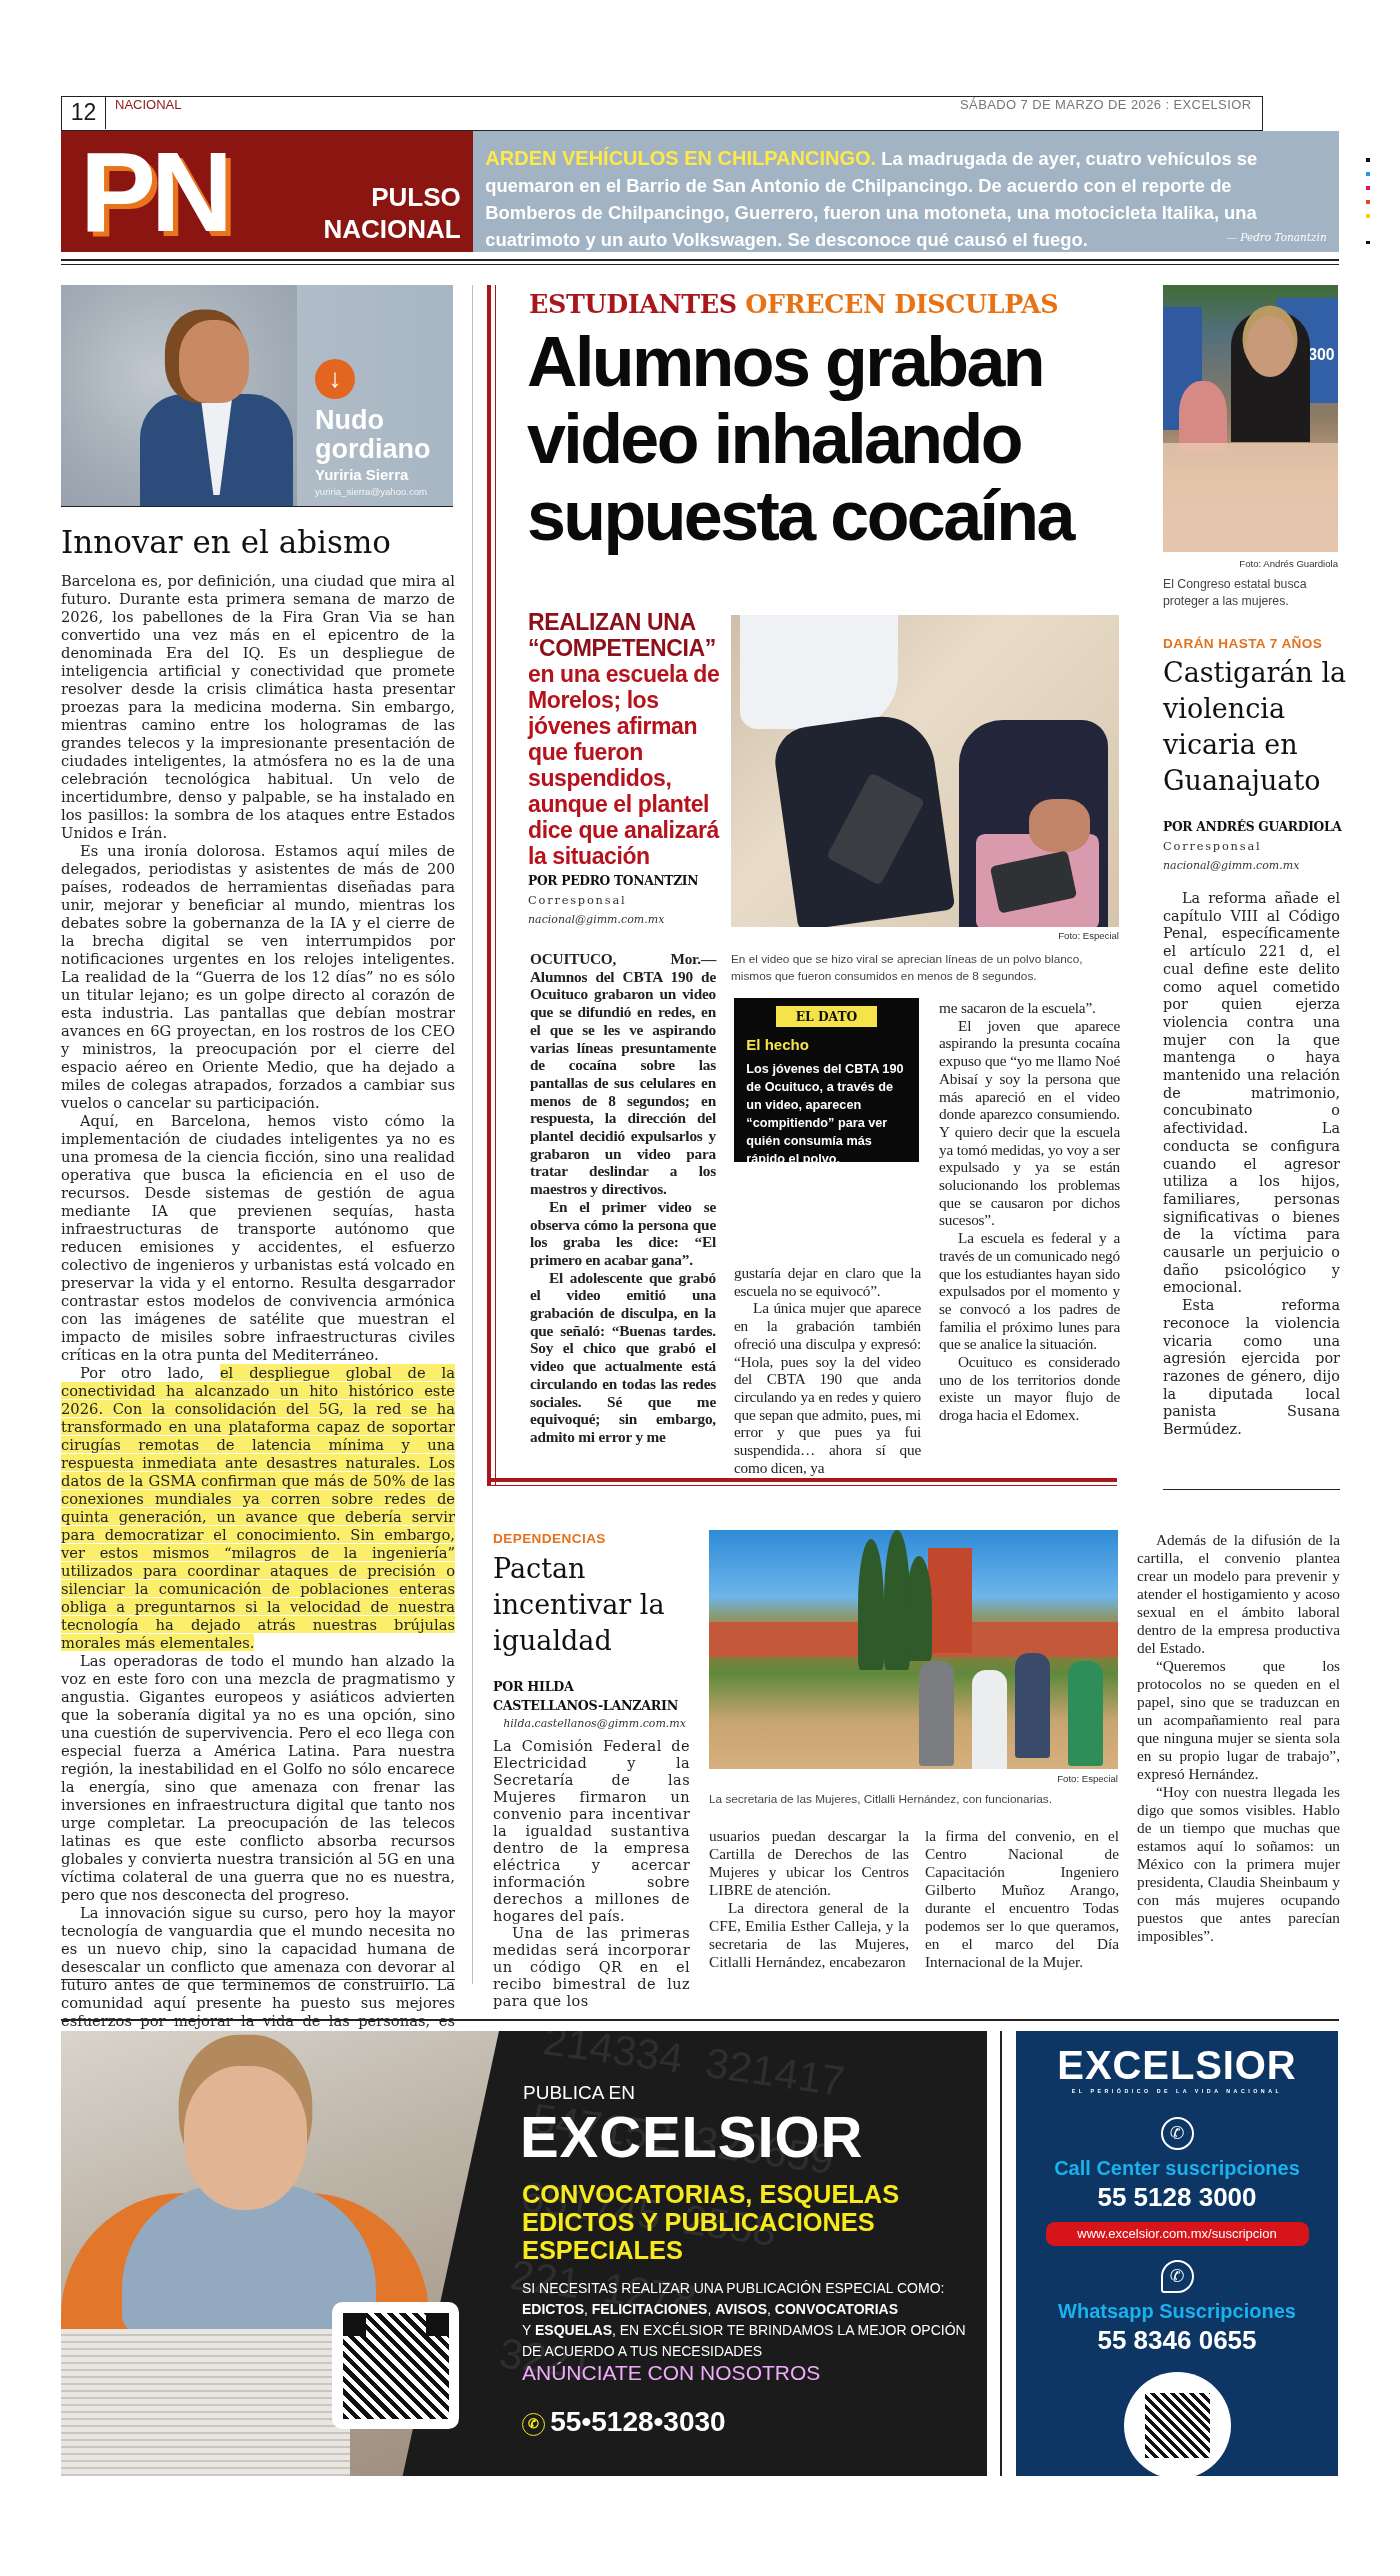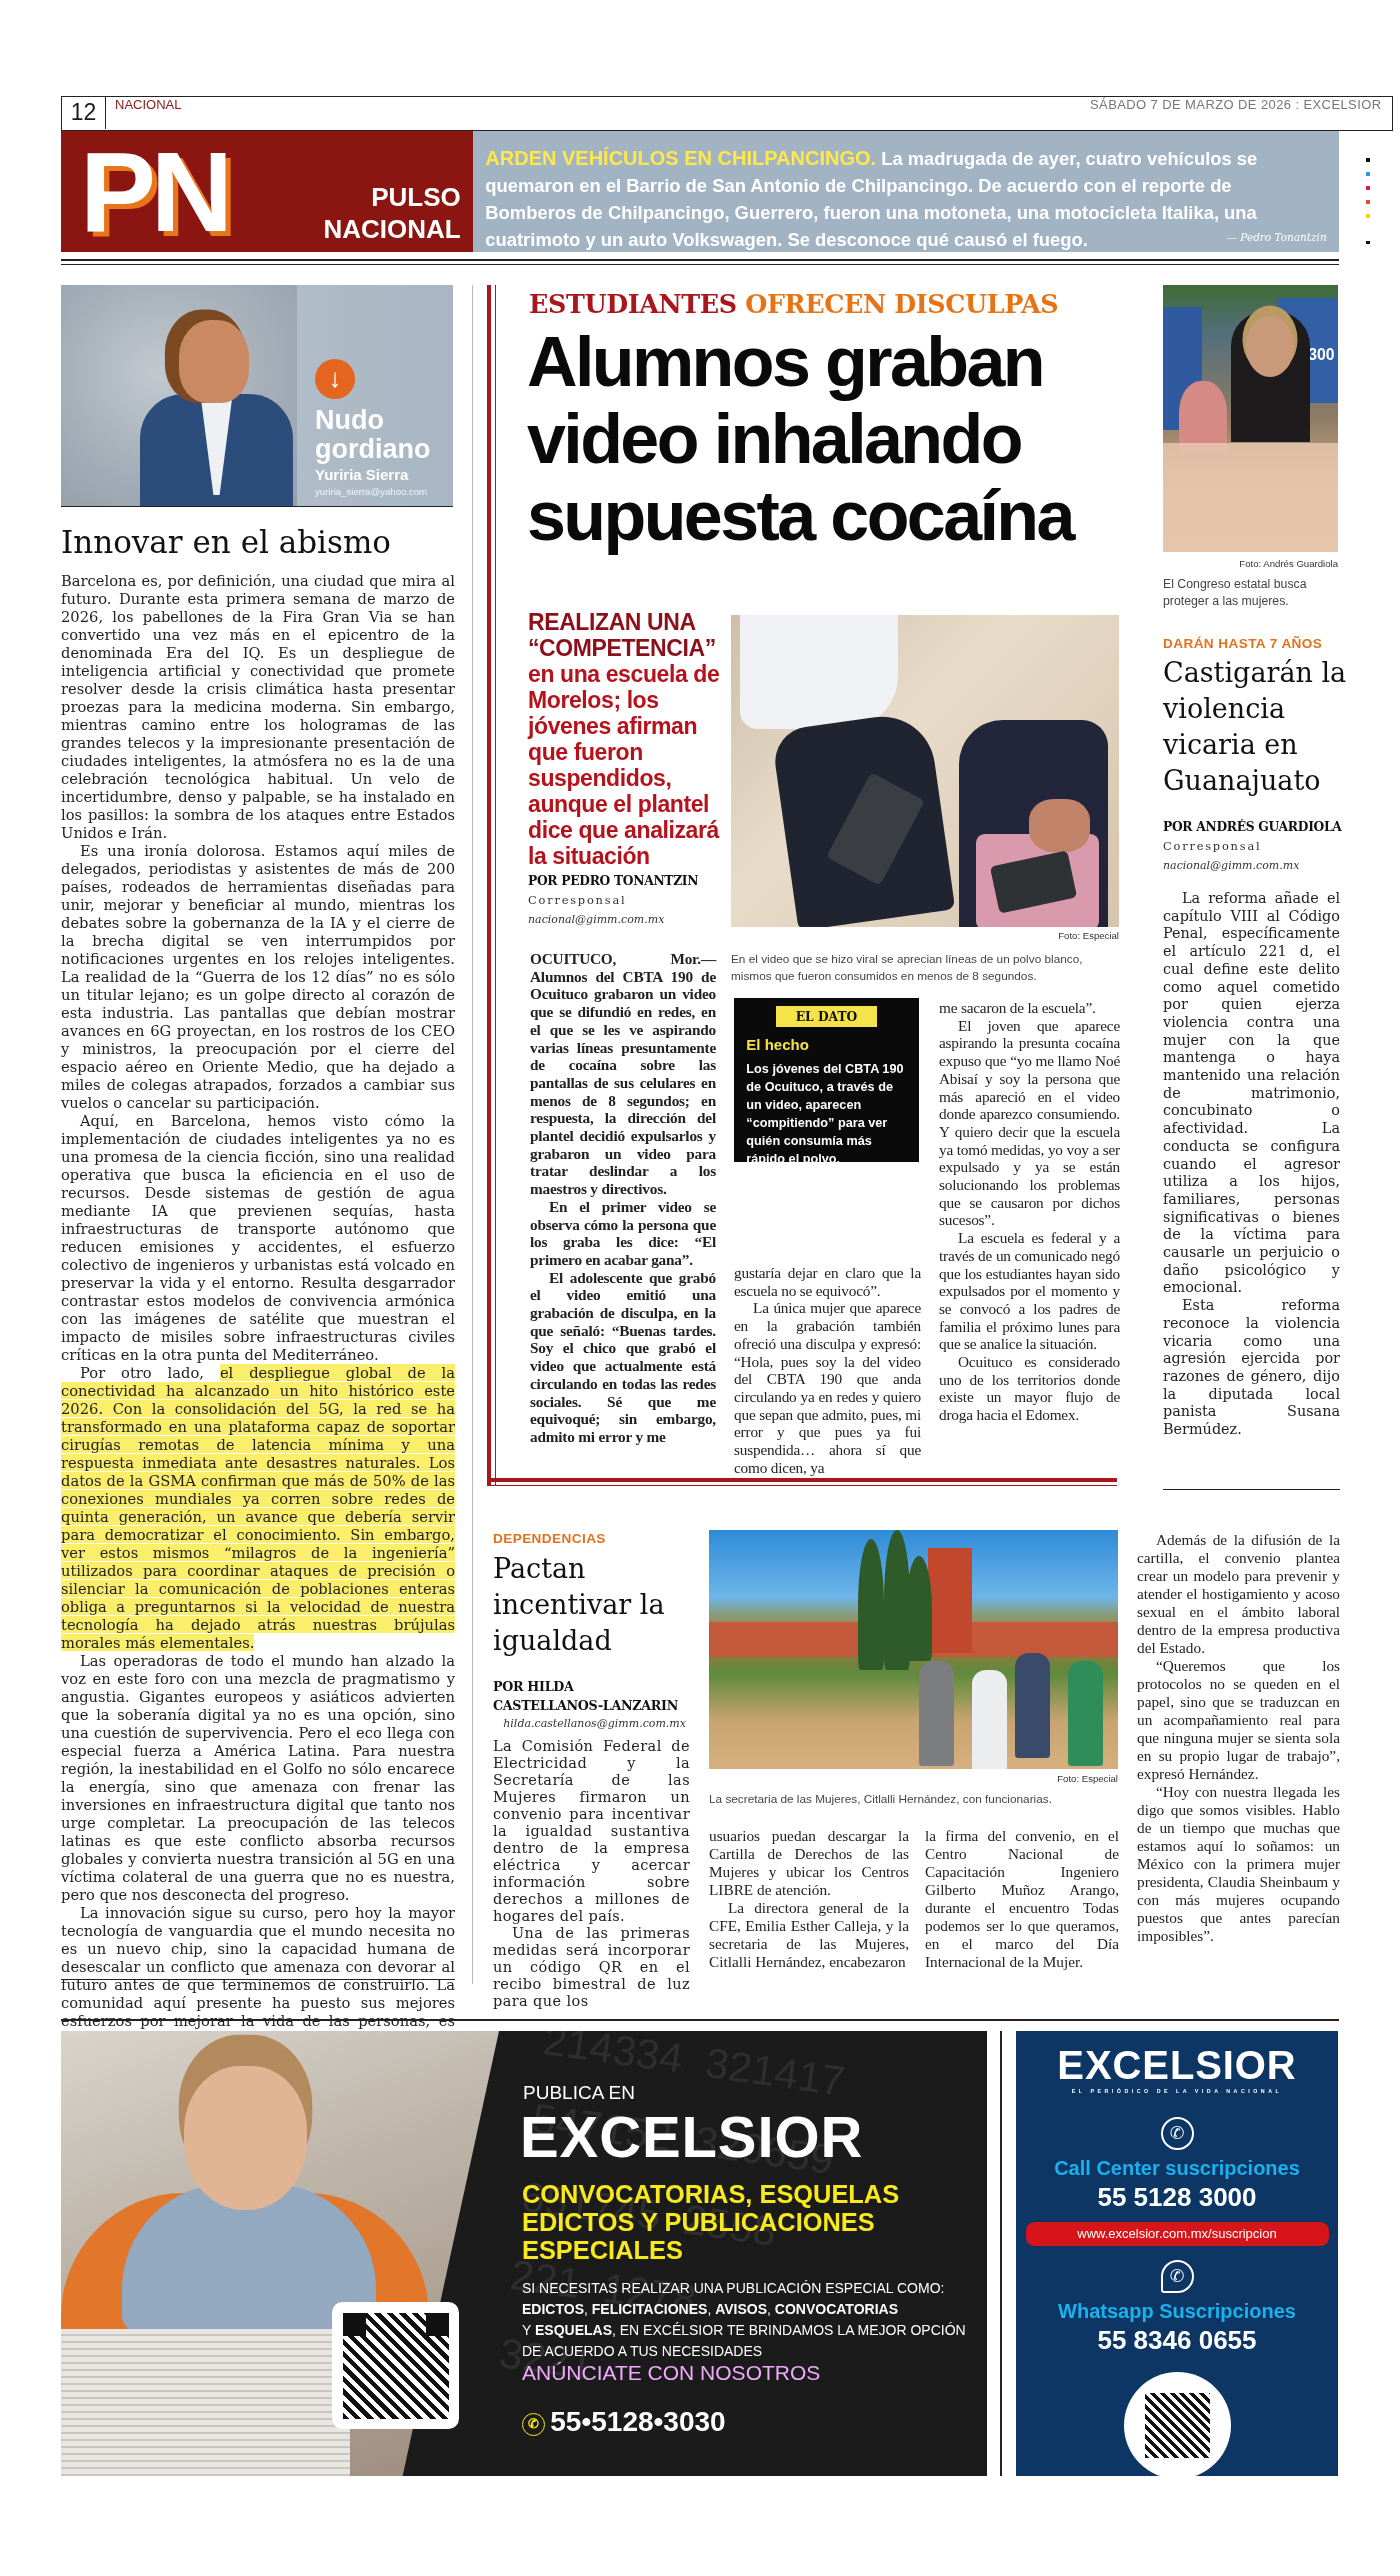--- a/index.html
+++ b/index.html
@@ -1,21 +1,21 @@
 <!DOCTYPE html>
 <html style="font-size:14px"><head>
 <meta charset="utf-8">
 <style>
   * { box-sizing: border-box; margin: 0; padding: 0; }
   html, body { width: 1401px; height: 2576px; background: #fff; overflow: hidden; }
   body { position: relative; font-family: "DejaVu Serif", serif; color: #1a1a1a; }
   .abs { position: absolute; }
 
   
-  #folio { left: 61px; top: 96px; width: 1332px; height: 35px; border: 1.8px solid #222; background: #fff; }
+  #folio { left: 61px; top: 96px; width: 1202px; height: 35px; border: 1.8px solid #222; background: #fff; }
   #folio .pg { position: absolute; left: 0; top: 0; width: 44px; height: 31.5px; border-right: 1.8px solid #222; font: 23px "Liberation Sans", sans-serif; text-align: center; line-height: 31.5px; }
   #folio .sec { position: absolute; left: 53px; top: 0; line-height: 31.5px; font: 13px "Liberation Sans", sans-serif; color: #8b1a14; }
   #folio .date { position: absolute; right: 10.5px; top: 0; line-height: 31.5px; font: 13px "Liberation Sans", sans-serif; color: #777; letter-spacing: 0.4px; }
 
   
   #pn { left: 61px; top: 131px; width: 1278px; height: 121px; }
   #pn .brand { position: absolute; left: 0; top: 0; width: 412px; height: 121px; background: #8b1510; }
   #pn .logo { position: absolute; left: 19px; top: 1.8px; font: bold 114px/117px "Liberation Sans", sans-serif; color: #fff; letter-spacing: -5.3px; text-shadow: 5.3px 5.3px 0 #e8741c; }
   #pn .label { position: absolute; right: 12.3px; top: 51px; text-align: right; font: bold 26px/31.5px "Liberation Sans", sans-serif; color: #fff; }
   #pn .news { position: absolute; left: 412px; top: 0; right: 0; height: 121px; background: #a2b3c3; padding: 14px 17.5px 0 12.3px; font: bold 18.4px/27px "Liberation Sans", sans-serif; color: #fff; }
@@ -148,21 +148,21 @@
   #ad1 .cta { position: absolute; left: 461px; top: 330px; font: 21px "Liberation Sans", sans-serif; color: #f0abfc; }
   #ad1 .phone { position: absolute; left: 461px; top: 375px; font: bold 28px "Liberation Sans", sans-serif; color: #fff; }
   #ad1 .phone .ico { display: inline-block; width: 23px; height: 23px; border: 1.8px solid #f7e91b; border-radius: 50%; color: #f7e91b; font-size: 13px; line-height: 19px; text-align: center; vertical-align: 3.5px; margin-right: 5.3px; }
 
   #ad2 { left: 1016px; top: 2031px; width: 322px; height: 445px; background: #0d3665; text-align: center; color: #fff; }
   #ad2 .brand { margin-top: 12.3px; font: bold 40px "Liberation Sans", sans-serif; letter-spacing: 0.9px; }
   #ad2 .tagline { font: bold 5.3px "Liberation Sans", sans-serif; letter-spacing: 3.5px; margin-top: 0; }
   #ad2 .ico { width: 33px; height: 33px; margin: 23px auto 0; border: 2.6px solid #fff; border-radius: 50%; font: 17.5px/28px "DejaVu Sans", sans-serif; }
   #ad2 .lbl { margin-top: 7px; font: bold 20px "Liberation Sans", sans-serif; color: #1ab1ec; }
   #ad2 .num { margin-top: 1.8px; font: bold 26px "Liberation Sans", sans-serif; }
-  #ad2 .url { margin: 8.8px auto 0; width: 303px; height: 24.5px; border-radius: 8.8px; background: #d7141a; font: 13px/24.5px "Liberation Sans", sans-serif; }
+  #ad2 .url { margin: 8.8px auto 0; width: 263px; height: 24.5px; border-radius: 8.8px; background: #d7141a; font: 13px/24.5px "Liberation Sans", sans-serif; }
   #ad2 .ico.wa { margin-top: 14px; border-radius: 50% 50% 50% 10%; }
   #ad2 .qrc { width: 107px; height: 107px; margin: 15.8px auto 0; background: #fff; border-radius: 50%; padding: 21px; }
   #ad2 .qrc div { width: 100%; height: 100%; background: repeating-linear-gradient(45deg, #111 0 3.5px, #fff 3.5px 7px), #111; }
   #ad2-line { left: 1000px; top: 2031px; width: 1.8px; height: 445px; background: #222; }
 </style>
 </head>
 <body>
 
 <div id="folio" class="abs">
   <div class="pg">12</div>

